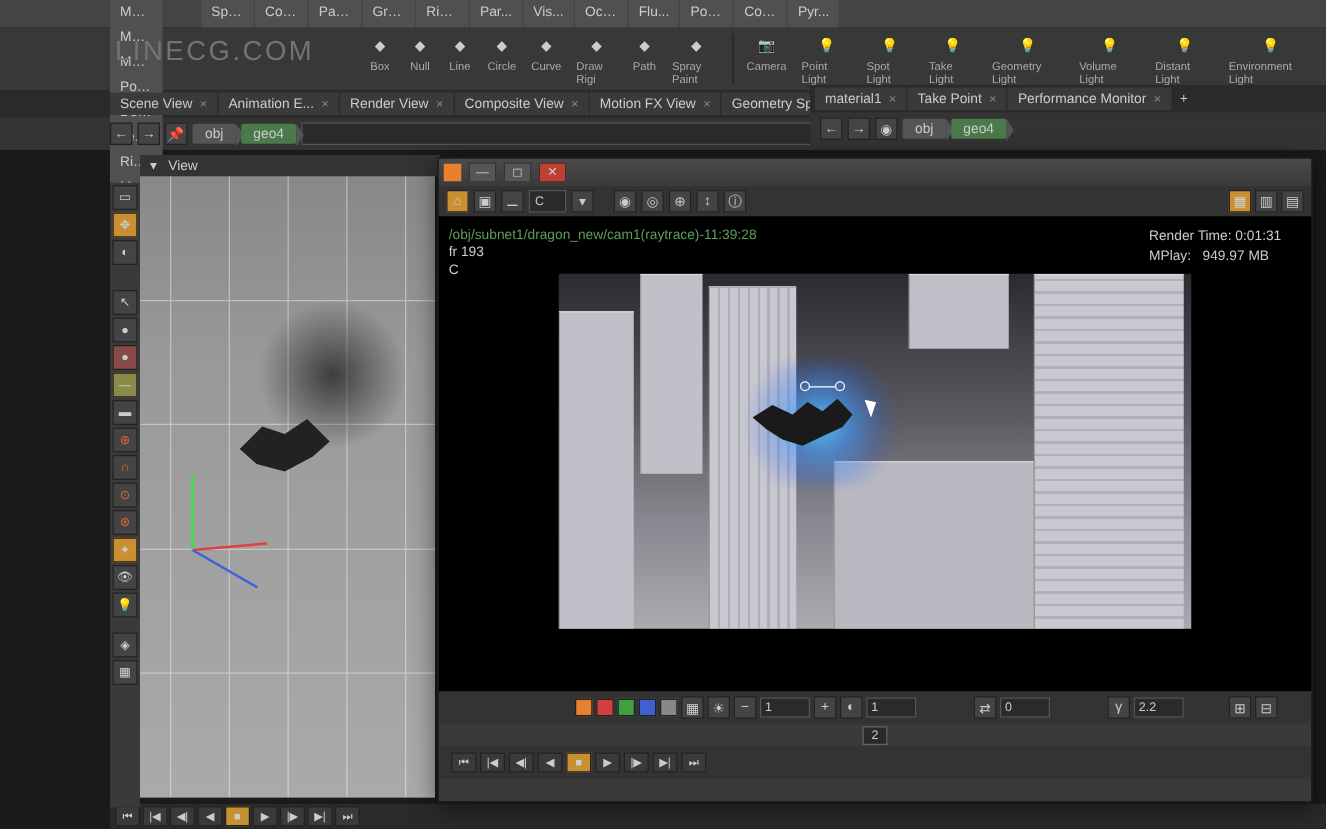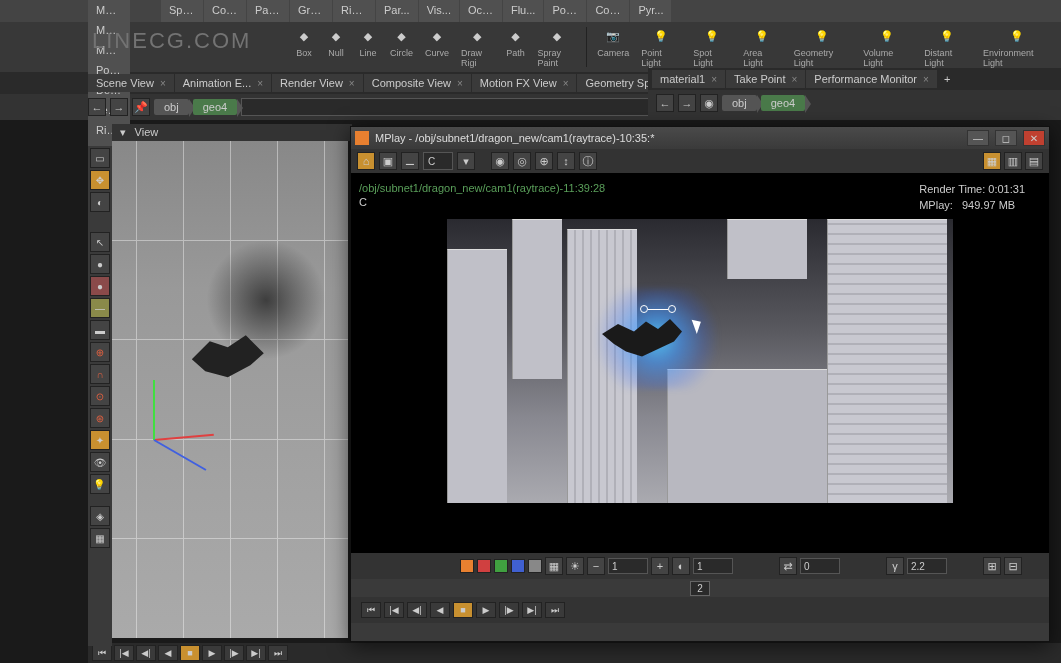--- a/index.html
+++ b/index.html
@@ -155,21 +155,21 @@
       <div class="shelfbtn">
         <div class="ico">💡</div>
         <div class="lbl">Point Light</div>
       </div>
       <div class="shelfbtn">
         <div class="ico">💡</div>
         <div class="lbl">Spot Light</div>
       </div>
       <div class="shelfbtn">
         <div class="ico">💡</div>
-        <div class="lbl">Area Light</div>
+        <div class="lbl">Take Light</div>
       </div>
       <div class="shelfbtn">
         <div class="ico">💡</div>
         <div class="lbl">Geometry Light</div>
       </div>
       <div class="shelfbtn">
         <div class="ico">💡</div>
         <div class="lbl">Volume Light</div>
       </div>
       <div class="shelfbtn">
@@ -302,21 +302,20 @@
       <div class="ax" style="background:#e04040;transform:rotate(-5deg)"></div>
       <div class="ax" style="background:#40e040;transform:rotate(-90deg)"></div>
       <div class="ax" style="background:#4060e0;transform:rotate(30deg)"></div>
     </div>
   </div>
 </div>
 
 <div class="mplay">
   <div class="titlebar">
     <div class="title-ico"></div>
-    <div class="title-text">MPlay - /obj/subnet1/dragon_new/cam1(raytrace)-10:35:*</div>
     <div class="win-btn">—</div>
     <div class="win-btn">◻</div>
     <div class="win-btn close">✕</div>
   </div>
   <div class="toolbar2">
     <div class="tb-btn" style="background:#c89030">⌂</div>
     <div class="tb-btn">▣</div>
     <div class="tb-btn">⚊</div>
     <input class="tb-input" value="C" style="">
     <div class="tb-btn">▾</div>
@@ -328,20 +327,21 @@
     <div class="tb-btn">ⓘ</div>
     <div style="margin-left:auto;display:flex;gap:3px">
       <div class="tb-btn" style="background:#c89030">▦</div>
       <div class="tb-btn">▥</div>
       <div class="tb-btn">▤</div>
     </div>
   </div>
   <div class="render-area">
     <div class="render-info">
       <div class="path">/obj/subnet1/dragon_new/cam1(raytrace)-11:39:28</div>
+      <div>fr 193</div>
       <div>C</div>
     </div>
     <div class="render-stats">
       <div><span>Render Time:</span> <span>0:01:31</span></div>
       <div><span>MPlay:</span>&nbsp;&nbsp;&nbsp;<span>949.97 MB</span></div>
     </div>
     <div class="render-img">
       <div class="building b1"></div>
       <div class="building b2"></div>
       <div class="building b3"></div>

